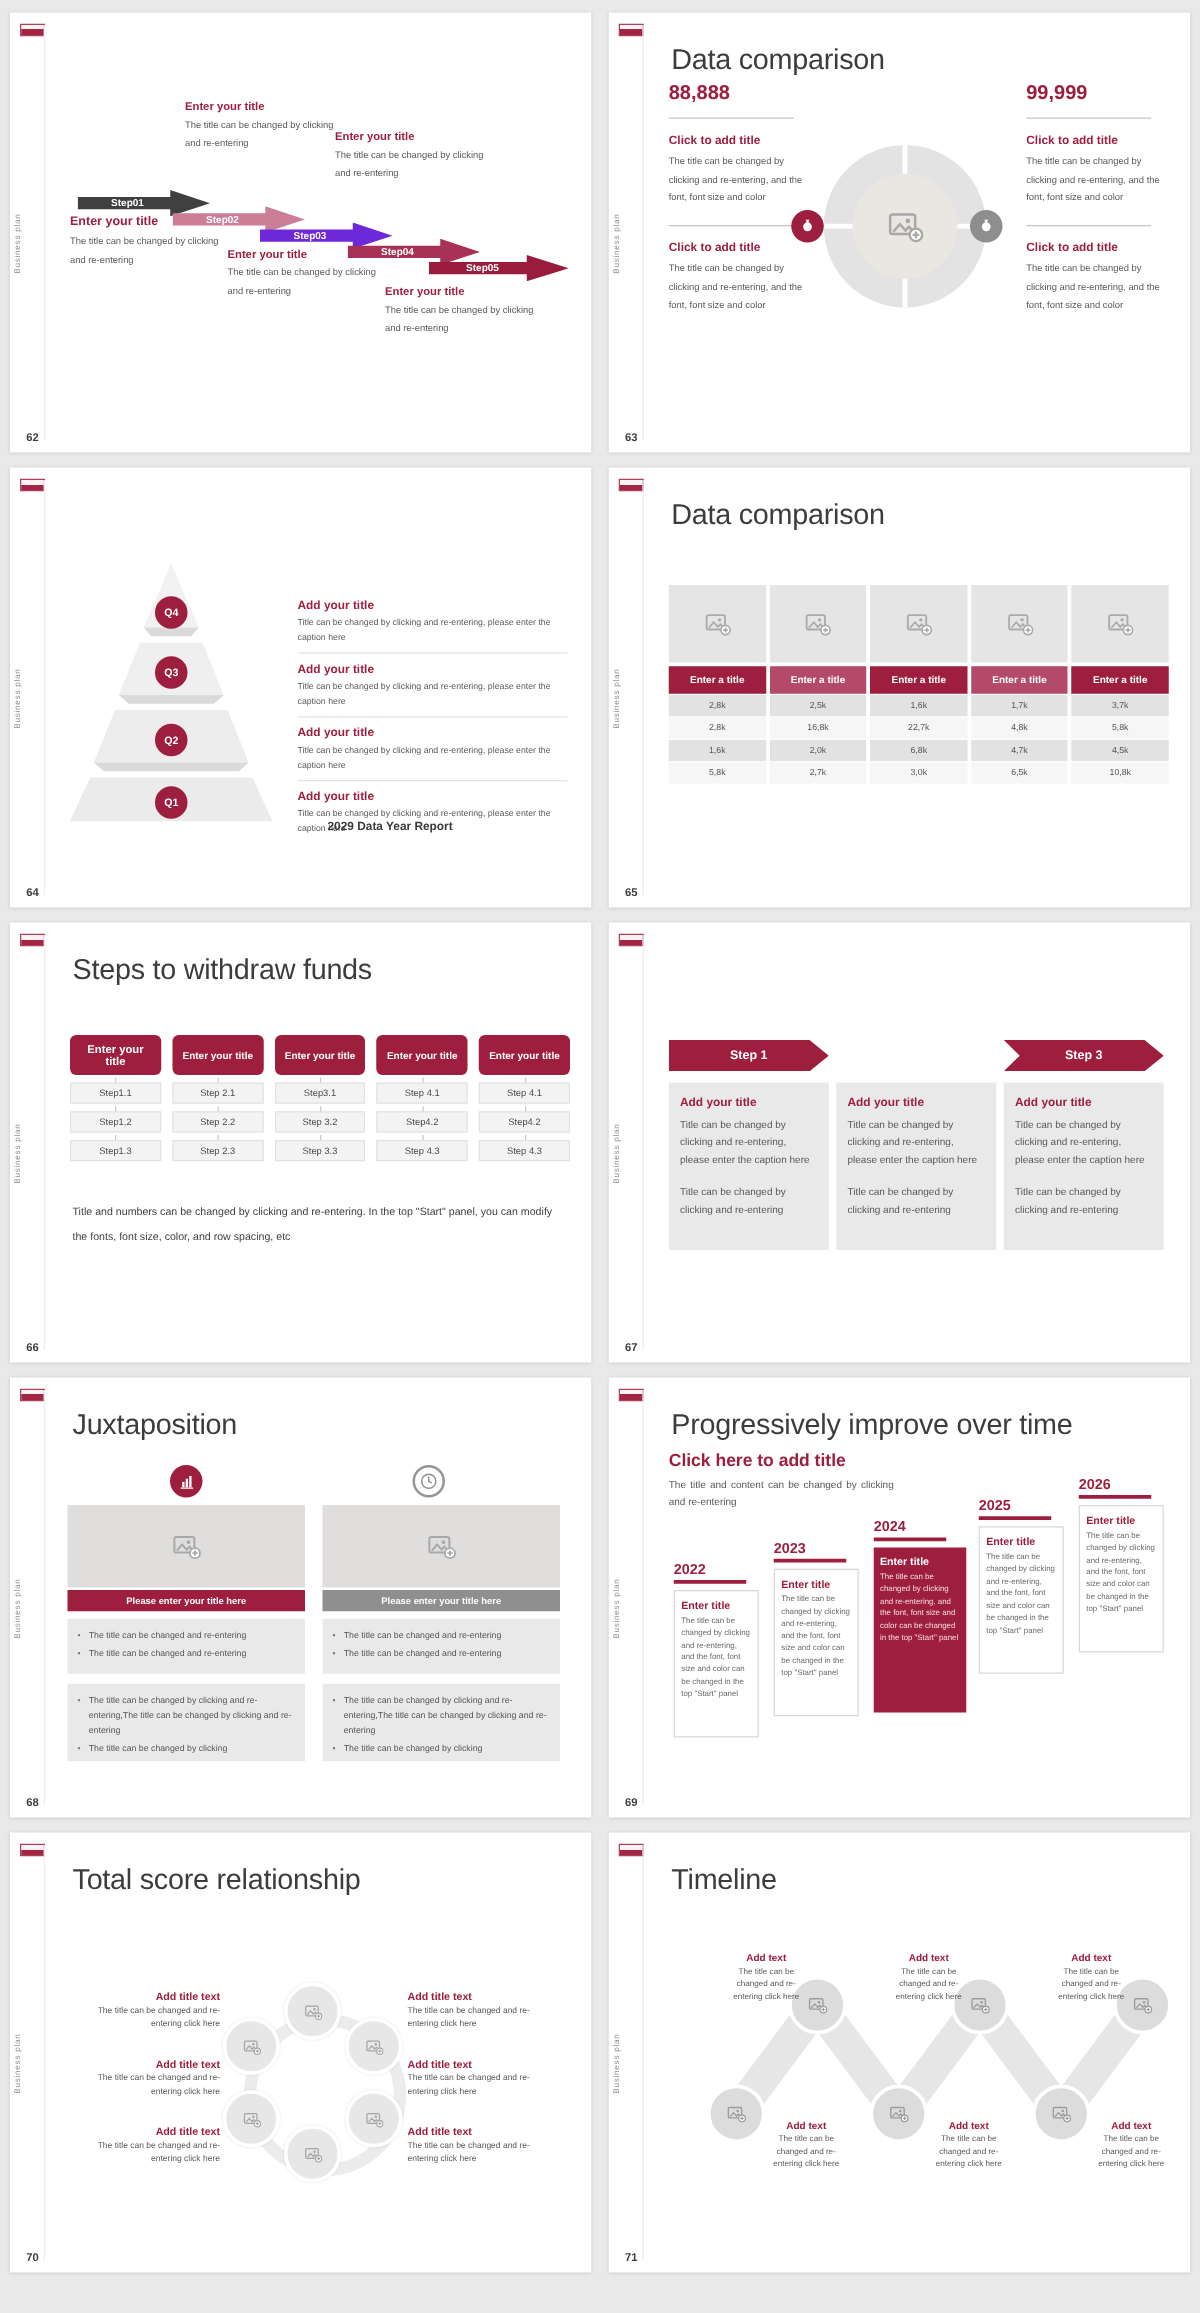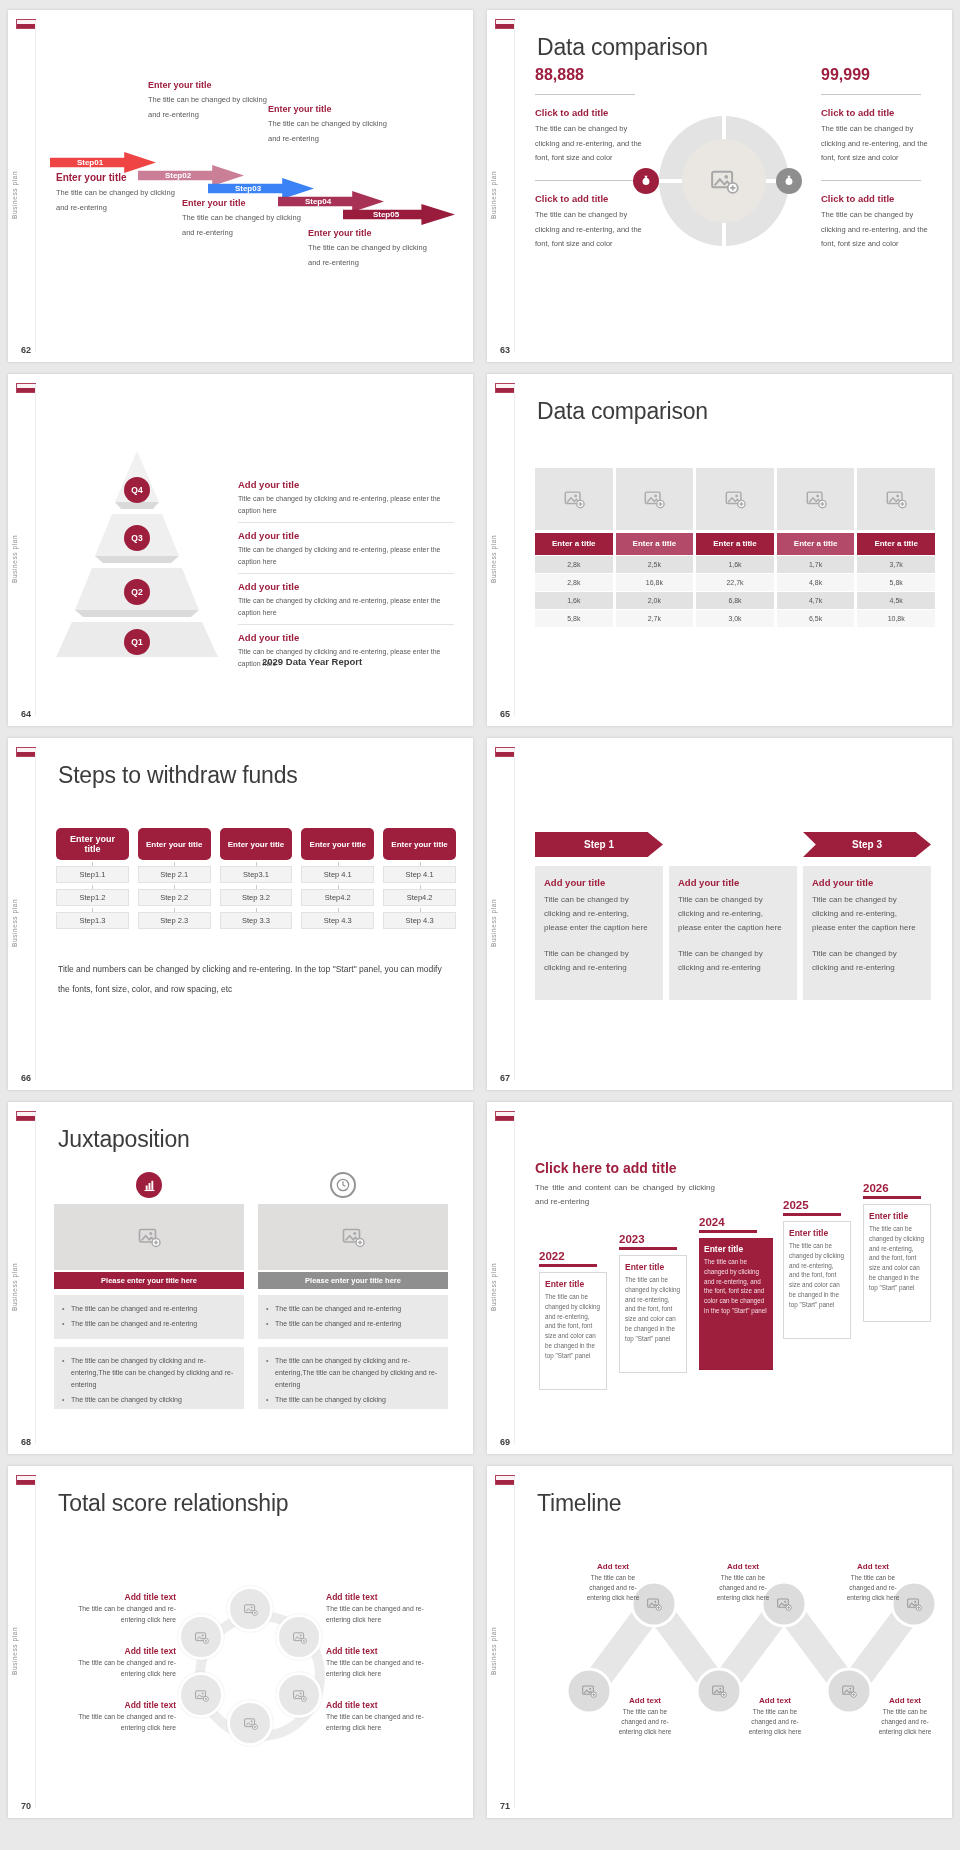--- a/index.html
+++ b/index.html
@@ -111,27 +111,27 @@
 
 <div class="page">
 <div class="grid">
 
   <div class="slide">
     <div class="logo"></div>
     <div class="vtext">Business plan</div>
     <div class="vline"></div>
     <div class="snum">62</div>
     <div class="content">
-      <div class="chev" style="left:0;top:132px;background:#ef4444;">
+      <div class="chev" style="left:12px;top:132px;background:#404040;">
             <span>Step01</span>
           </div>
       <div class="chev" style="left:88px;top:145px;background:#cb7f96;">
             <span>Step02</span>
           </div>
-      <div class="chev" style="left:158px;top:158px;background:#3b82f6;">
+      <div class="chev" style="left:158px;top:158px;background:#6d28d9;">
             <span>Step03</span>
           </div>
       <div class="chev" style="left:228px;top:171px;background:#a83156;">
             <span>Step04</span>
           </div>
       <div class="chev" style="left:293px;top:184px;width:112px;background:#991c3d;">
             <span>Step05</span>
           </div>
       <div class="abs blk62" style="left:98px;top:60px;width:125px;">
         <h4 class="rh">Enter your title</h4>
@@ -444,20 +444,21 @@
       </div>
     </div>
   </div>
 
   <div class="slide">
     <div class="logo"></div>
     <div class="vtext">Business plan</div>
     <div class="vline"></div>
     <div class="snum">69</div>
     <div class="content">
+      <div class="stitle">Progressively improve over time</div>
       <div class="abs intro69" style="left:6px;top:48px;width:180px;">
         <h4 class="rh">Click here to add title</h4>
         <p class="gb">The title and content can be changed by clicking and re-entering</p>
       </div>
       <div class="ycol" style="left:10px;top:138px;">
         <div class="year">2022</div>
         <div class="yline"></div>
         <div class="ybox">
           <h5>Enter title</h5>
           <p>The title can be changed by clicking and re-entering, and the font, font size and color can be changed in the top "Start" panel</p>

